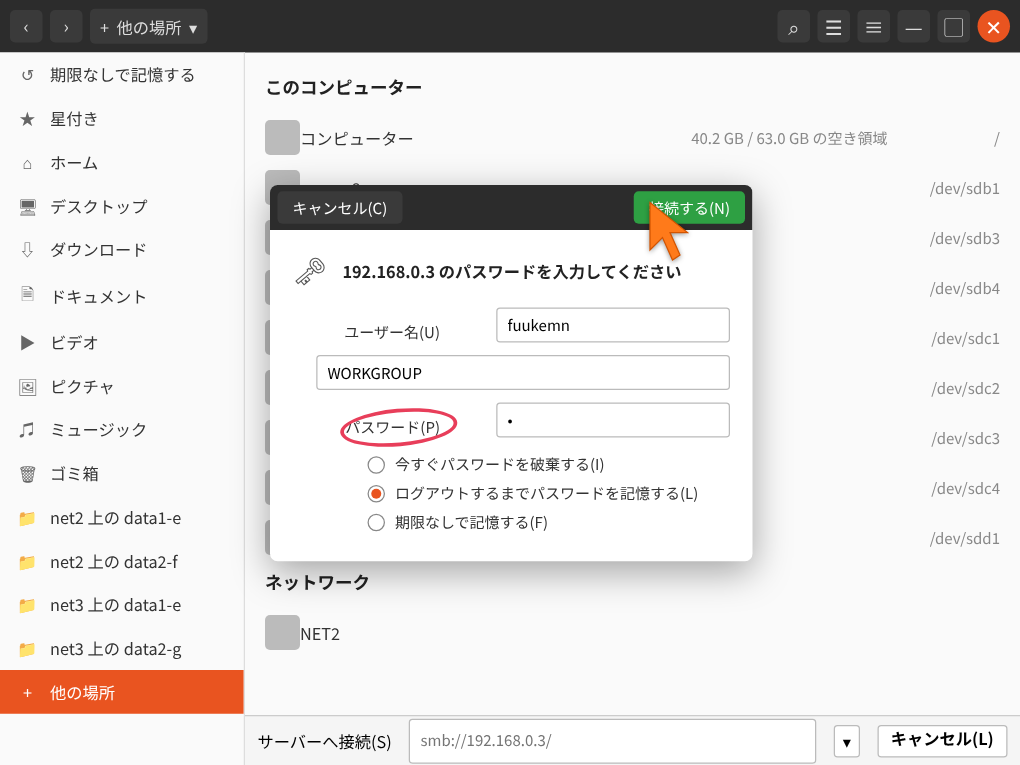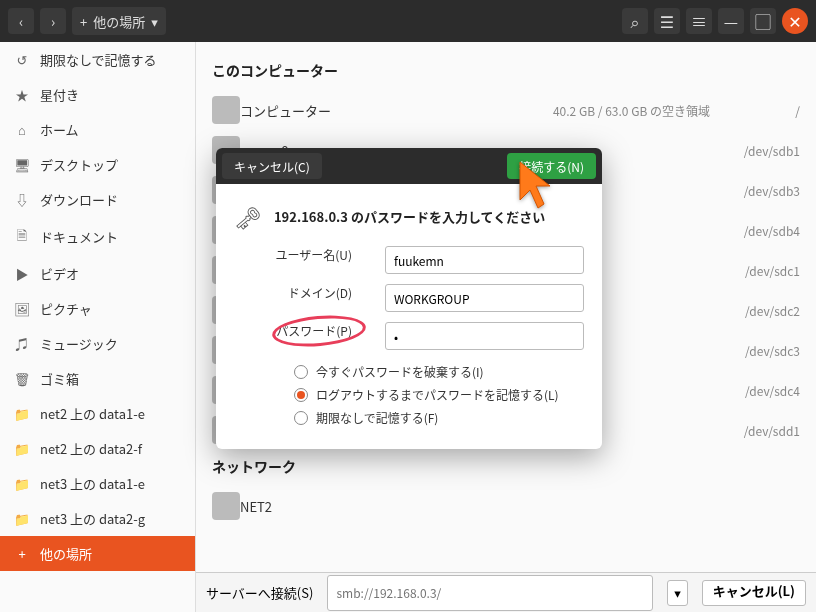--- a/index.html
+++ b/index.html
@@ -33,21 +33,21 @@
 
 .dialog { position: absolute; left: 216px; top: 148px; width: 386px; background: #fff; border-radius: 6px; box-shadow: 0 8px 30px rgba(0,0,0,.35); overflow: hidden; z-index: 10; }
 .dlg-header { height: 36px; background: #2c2c2c; display: flex; align-items: center; justify-content: space-between; padding: 0 6px; }
 .dlg-header .btn { height: 26px; padding: 0 12px; border-radius: 4px; font-size: 12px; color: #fff; display: flex; align-items: center; justify-content: flex-end; }
 .dlg-header .cancel-btn { background: #3a3a3a; }
 .dlg-header .connect-btn { background: #2ea043; }
 .dlg-body { padding: 16px 18px 20px; }
 .dlg-title-row { display: flex; align-items: center; gap: 12px; margin-bottom: 14px; }
 .key-ico { font-size: 22px; color: #555; }
 .dlg-title { font-size: 13px; font-weight: bold; color: #222; }
-.field-row { display: flex; align-items: flex-start; gap: 14px; margin-bottom: 10px; }
+.field-row { display: flex; align-items: flex-end; gap: 26px; margin-bottom: 10px; }
 .field-row label { width: 118px; text-align: right; font-size: 12px; color: #333; }
 .field-row input { flex: 1; height: 28px; border: 1px solid #bbb; border-radius: 3px; padding: 0 8px; font-size: 12px; margin-left: 19px; }
 .pw-label { position: relative; }
 .pw-circle { position: absolute; left: 38px; top: -6px; width: 94px; height: 30px; border: 3px solid #e83e5a; border-radius: 50%; transform: rotate(-5deg); pointer-events: none; }
 .radios { margin-left: 60px; margin-top: 8px; }
 .radio-row { display: flex; align-items: center; gap: 8px; font-size: 12px; padding: 3px 0; color: #333; }
 .radio-dot { width: 14px; height: 14px; border: 1px solid #888; border-radius: 50%; display: inline-flex; align-items: center; justify-content: center; }
 .radio-dot.sel::after { content: ""; width: 8px; height: 8px; background: #e95420; border-radius: 50%; }
 
 .cursor-arrow { position: absolute; left: 514px; top: 160px; z-index: 20; pointer-events: none; }
@@ -233,21 +233,20 @@
   <div class="dlg-body">
     <div class="dlg-title-row">
       <span class="key-ico">🗝</span>
       <span class="dlg-title">192.168.0.3 のパスワードを入力してください</span>
     </div>
     <div class="field-row">
       <label>ユーザー名(U)</label>
       <input value="fuukemn" style="">
     </div>
     <div class="field-row">
-      <label>ドメイン(D)</label>
       <input value="WORKGROUP" style="">
     </div>
     <div class="field-row">
       <label class="pw-label">
         <span>パスワード(P)</span>
         <span class="pw-circle"></span>
       </label>
       <input type="text" value="•" style="">
     </div>
     <div class="radios" id="radios">

